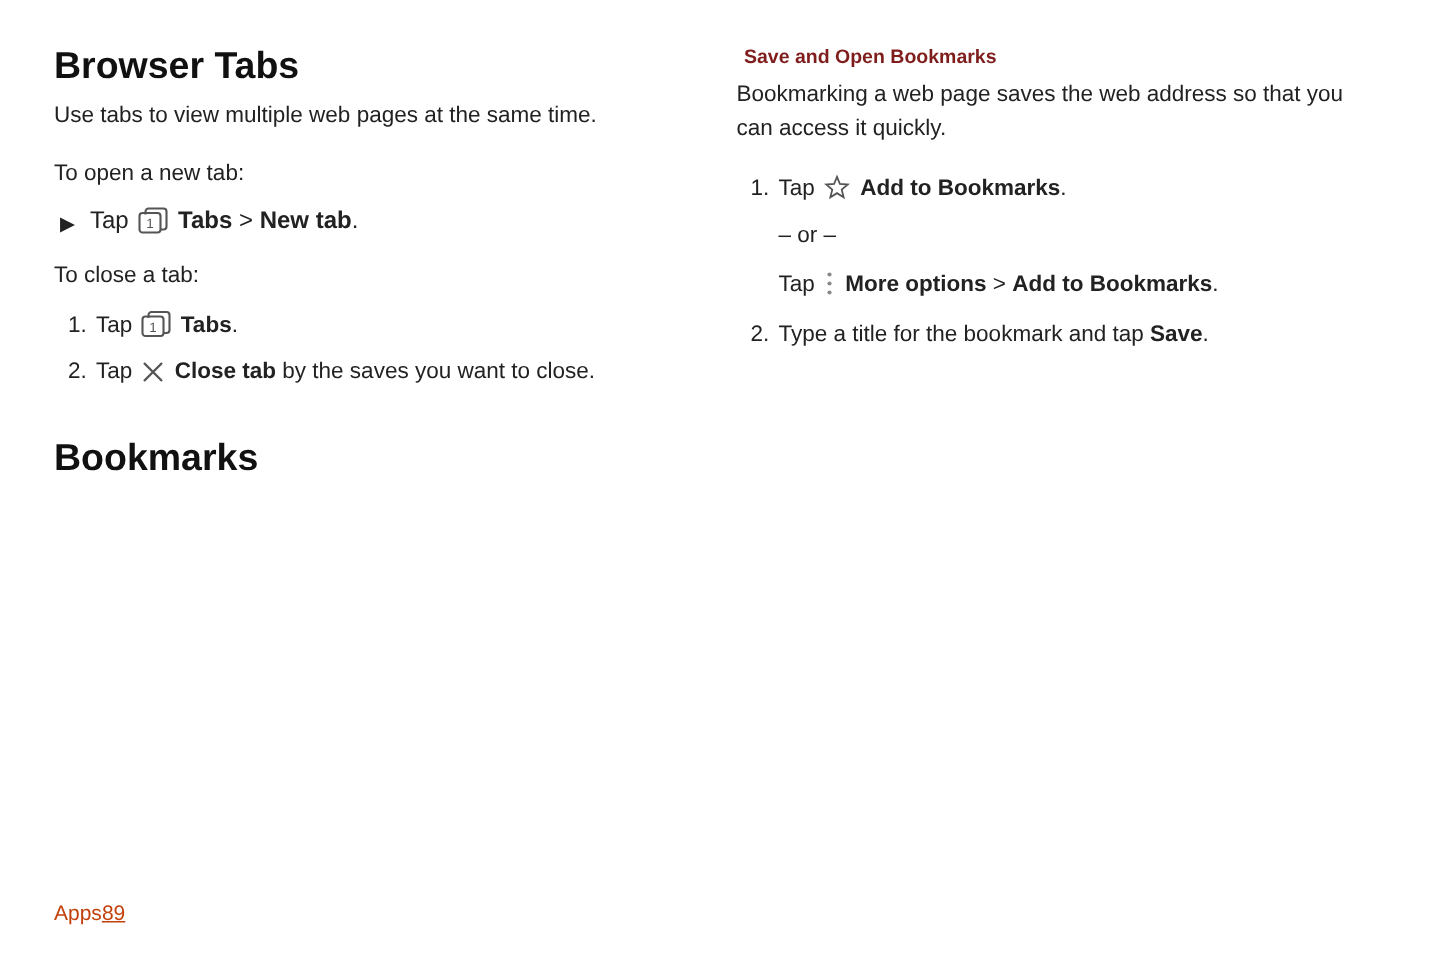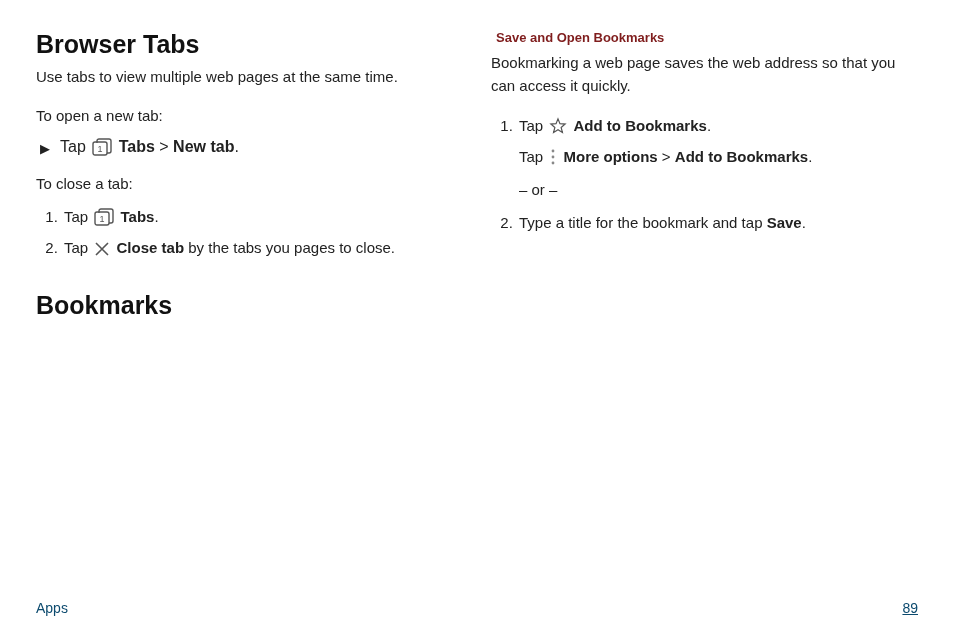--- a/index.html
+++ b/index.html
@@ -59,24 +59,24 @@
   strong { font-weight: 700; }
   .sub-or {
     margin: 0 0 10px 0;
   }
   .footer {
     position: absolute;
     bottom: 20px;
     left: 36px;
     right: 36px;
     font-size: 14px;
-    color: #0c4a6e;
+    color: #c2410c;
   }
   .footer .left { float: left; }
-  .footer .center { text-align: right; text-decoration: underline; }
+  .footer .center { text-align: left; text-decoration: underline; }
   .section-gap { height: 20px; }
   .li-sub { margin: 8px 0 10px 0; }
 </style>
 </head>
 <body>
 
 <div class="columns">
 
   <div class="col">
     <h2>Browser Tabs</h2>
@@ -102,48 +102,48 @@
               <rect x="1" y="4" width="14" height="13" rx="2" fill="none" stroke="#555" stroke-width="1.4"></rect>
               <path d="M5 4 V2 a2 2 0 0 1 2 -2 h10 a2 2 0 0 1 2 2 v10 a2 2 0 0 1 -2 2 h-2" fill="none" stroke="#555" stroke-width="1.4" transform="translate(0,1)"></path>
               <text x="8" y="14" font-size="9" text-anchor="middle" fill="#555" font-family="Arial">1</text>
             </svg></span>
         <strong>Tabs</strong><span>.</span>
       </li>
       <li>
         <span>Tap </span><span class="inline-icon"><svg width="16" height="16" viewBox="0 0 16 16">
               <path d="M2 2 L14 14 M14 2 L2 14" stroke="#555" stroke-width="1.6" fill="none"></path>
             </svg></span>
-        <strong>Close tab</strong><span> by the tabs you pages to close.</span>
+        <strong>Close tab</strong><span> by the saves you want to close.</span>
       </li>
     </ol>
 
     <div class="section-gap"></div>
 
     <h2>Bookmarks</h2>
   </div>
 
   <div class="col">
     <h3>Save and Open Bookmarks</h3>
     <p class="intro">Bookmarking a web page saves the web address so that you can access it quickly.</p>
 
     <ol>
       <li>
         <span>Tap </span><span class="inline-icon"><svg width="18" height="18" viewBox="0 0 24 24">
               <path d="M12 2.5 L14.6 8.9 L21.5 9.4 L16.2 13.9 L17.9 20.7 L12 17 L6.1 20.7 L7.8 13.9 L2.5 9.4 L9.4 8.9 Z" fill="none" stroke="#555" stroke-width="1.6"></path>
             </svg></span>
         <strong>Add to Bookmarks</strong><span>.</span>
+        <p class="li-sub sub-or">– or –</p>
         <p class="li-sub">
           <span>Tap </span><span class="inline-icon"><svg width="8" height="18" viewBox="0 0 8 18">
                 <circle cx="4" cy="3" r="1.4" fill="#888"></circle>
                 <circle cx="4" cy="9" r="1.4" fill="#888"></circle>
                 <circle cx="4" cy="15" r="1.4" fill="#888"></circle>
               </svg></span>
           <strong>More options</strong><span> &gt; </span><strong>Add to Bookmarks</strong><span>.</span>
         </p>
-        <p class="li-sub sub-or">– or –</p>
       </li>
       <li>
         <span>Type a title for the bookmark and tap </span><strong>Save</strong><span>.</span>
       </li>
     </ol>
 
   </div>
 
 </div>
 

